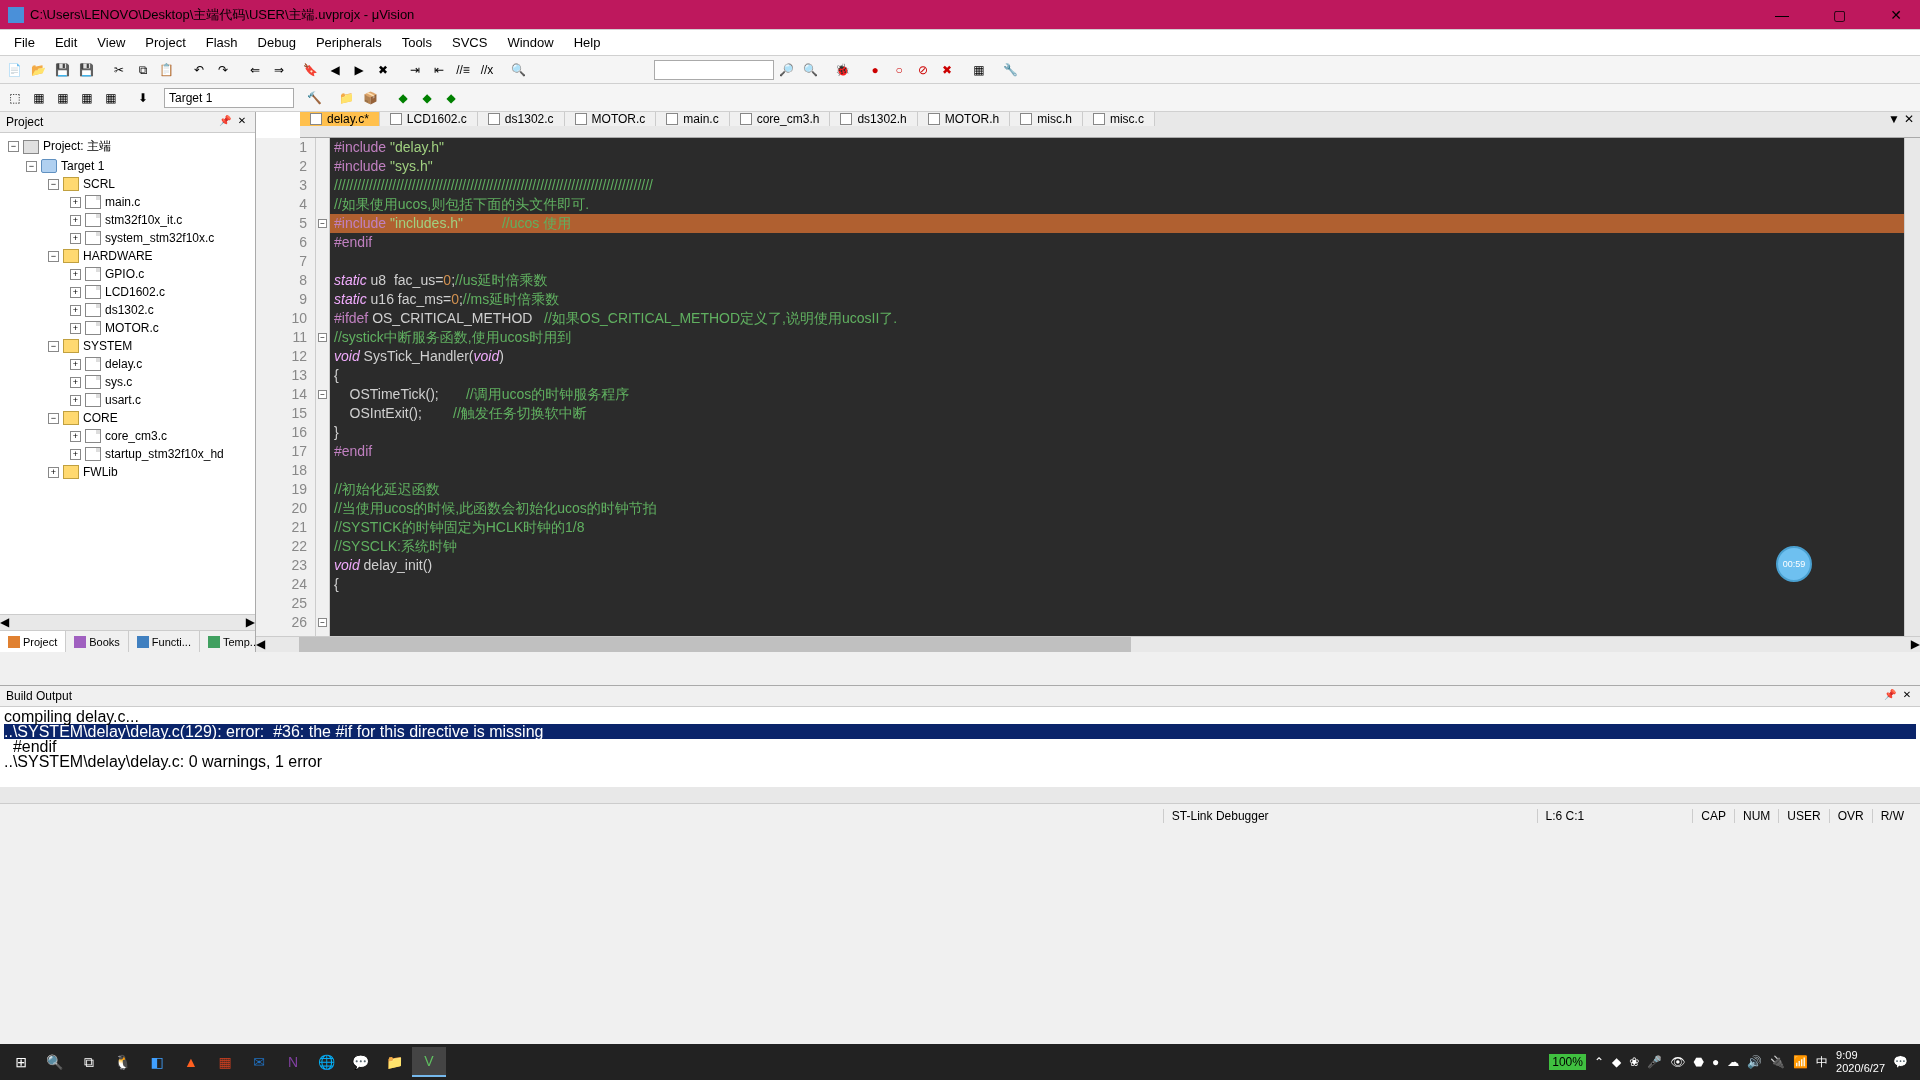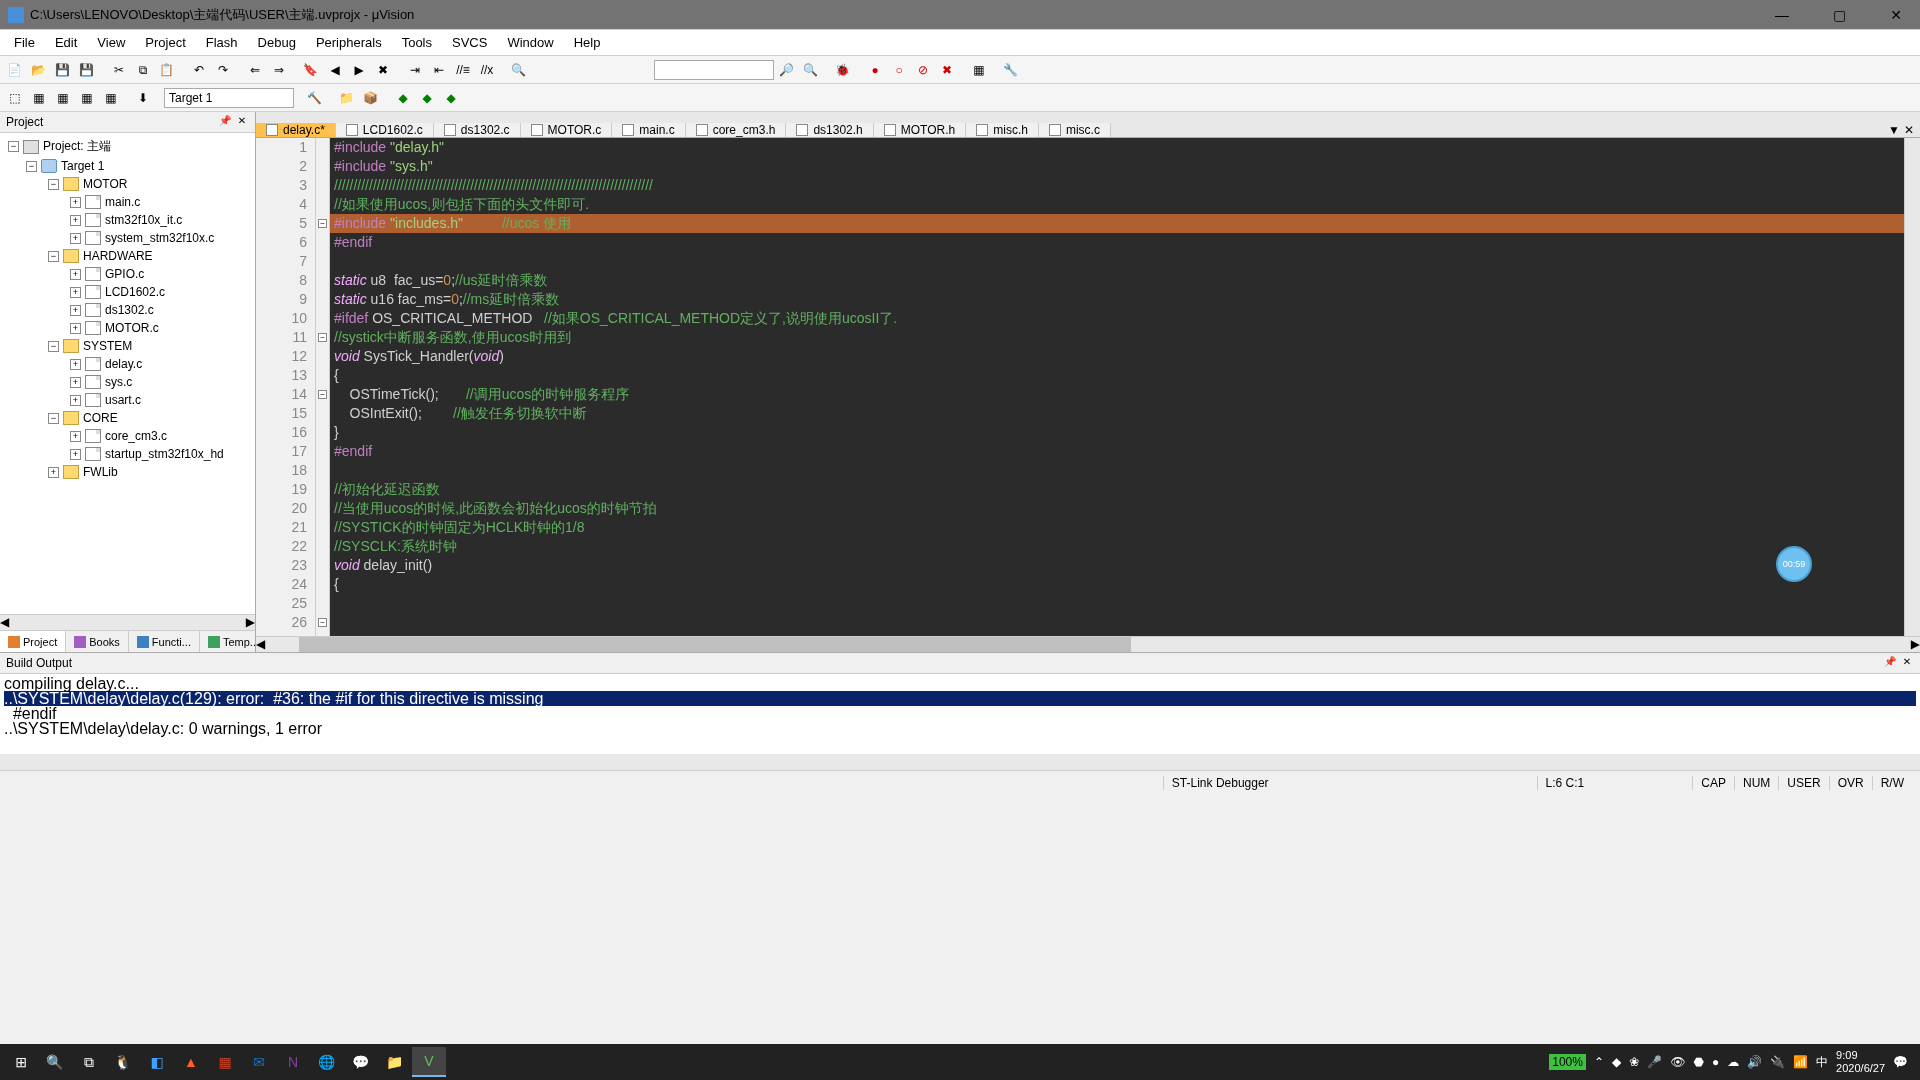--- a/index.html
+++ b/index.html
@@ -1,17 +1,17 @@
 <!DOCTYPE html>
 <html><head>
 <meta charset="utf-8">
 <style>
 * { margin: 0; padding: 0; box-sizing: border-box; font-family: "Segoe UI", Tahoma, sans-serif; }
 body { background: #f0f0f0; width: 1920px; height: 1080px; overflow: hidden; position: relative; font-size: 12px; }
-.titlebar { height: 30px; background: #737373; display: flex; align-items: center; padding: 8px 8px; border-bottom: 1px solid #d0d0d0; }
+.titlebar { height: 30px; background: #be185d; display: flex; align-items: center; padding: 8px 8px; border-bottom: 1px solid #d0d0d0; }
 .titlebar-icon { width: 16px; height: 16px; background: #4a90d9; margin-right: 6px; }
 .titlebar-text { flex: 1; font-size: 13px; }
 .titlebar-btns { display: flex; gap: 24px; font-size: 14px; }
 .titlebar-btn { cursor: pointer; padding: 4px 10px; }
 .menubar { height: 26px; background: #fff; display: flex; align-items: center; padding: 0 4px; border-bottom: 1px solid #d0d0d0; }
 .menu-item { padding: 4px 10px; cursor: pointer; font-size: 13px; }
 .toolbar { height: 28px; background: #f5f5f5; display: flex; align-items: center; padding: 0 4px; gap: 2px; border-bottom: 1px solid #d0d0d0; }
 .tb-btn, .tb-sep { width: 22px; height: 22px; display: flex; align-items: center; justify-content: center; cursor: pointer; border-radius: 2px; }
 .tb-sep { width: 6px; }
 .tb-combo { width: 120px; height: 20px; border: 1px solid #aaa; background: #fff; padding: 0 4px; }
@@ -29,21 +29,21 @@
 .ico-folder { background: #ffd970; border: 1px solid #c0a040; }
 .ico-file { background: #fff; border: 1px solid #888; position: relative; }
 .ico-file::after { content: ""; position: absolute; top: 0; right: 0; width: 4px; height: 4px; background: #ddd; }
 .ico-target { background: #b0d0f0; border: 1px solid #6090c0; border-radius: 2px; }
 .ico-proj { background: #e0e0e0; border: 1px solid #888; }
 .project-tabs { display: flex; border-top: 1px solid #ccc; background: #f0f0f0; height: 22px; }
 .ptab { padding: 2px 8px; border-right: 1px solid #ccc; font-size: 11px; display: flex; align-items: center; gap: 3px; cursor: pointer; }
 .ptab.active { background: #fff; }
 .ptab-ico { width: 12px; height: 12px; }
 .editor-area { flex: 1; display: flex; flex-direction: column; background: #fff; }
-.file-tabs { display: flex; background: #e8e8e8; height: 26px; border-bottom: 1px solid #aaa; align-items: flex-end; }
+.file-tabs { display: flex; background: #e8e8e8; height: 26px; border-bottom: 1px solid #aaa; align-items: flex-start; margin-left: 44px; }
 .ftab { display: flex; align-items: center; padding: 0 10px; gap: 5px; border-right: 1px solid #ccc; cursor: pointer; font-size: 12px; background: #f0f0f0; }
 .ftab.active { background: #ffc04d; }
 .ftab-ico { width: 12px; height: 12px; border: 1px solid #888; background: #fff; }
 .ftab-nav { margin-left: auto; padding: 0 6px; display: flex; gap: 4px; }
 .code-container { flex: 1; display: flex; background: #2b2b2b; font-family: Consolas, monospace; font-size: 14px; overflow: hidden; position: relative; }
 .gutter { width: 60px; background: #f0f0f0; color: #888; text-align: right; padding-right: 8px; border-right: 1px solid #ccc; }
 .gutter-line { height: 19px; line-height: 19px; }
 .fold-col { width: 14px; background: #f0f0f0; border-right: 1px solid #ccc; }
 .fold-mark { height: 19px; display: flex; align-items: center; justify-content: center; }
 .fold-box { width: 9px; height: 9px; border: 1px solid #888; font-size: 8px; line-height: 7px; text-align: center; background: #fff; }
@@ -51,21 +51,21 @@
 .code-line { height: 19px; line-height: 19px; white-space: pre; padding-left: 4px; color: #d0d0d0; }
 .code-line.hl { background: #b06030; }
 .kw-pp { color: #c080c0; }
 .kw-str { color: #a0d080; }
 .kw-cmt { color: #60b060; }
 .kw-type { color: #f0abfc; font-style: italic; }
 .kw-num { color: #d09050; }
 .code-scroll-v { position: absolute; right: 0; top: 0; bottom: 0; width: 16px; background: #e8e8e8; border-left: 1px solid #ccc; }
 .code-scroll-h { height: 16px; background: #e8e8e8; border-top: 1px solid #ccc; display: flex; }
 .scroll-thumb-h { width: 50%; height: 100%; background: #c0c0c0; margin-left: 2%; }
-.build-panel { border-top: 1px solid #aaa; background: #fff; height: 118px; display: flex; flex-direction: column; }
+.build-panel { border-top: 1px solid #aaa; background: #fff; height: 118px; display: flex; flex-direction: column; margin-top: 33px; }
 .build-body { flex: 1; font-family: Consolas, monospace; font-size: 16px; padding: 2px 4px; overflow: auto; }
 .build-line { white-space: pre; line-height: 15px; }
 .build-err { background: #0a246a; color: #fff; }
 .build-scroll { height: 16px; background: #e8e8e8; }
 .statusbar { height: 24px; background: #f0f0f0; border-top: 1px solid #ccc; display: flex; align-items: center; padding: 0 8px; font-size: 12px; }
 .status-seg { padding: 0 8px; border-left: 1px solid #ccc; white-space: nowrap; }
 .status-spacer { flex: 1; }
 .taskbar { position: absolute; bottom: 0; left: 0; right: 0; height: 36px; background: #222; display: flex; align-items: center; padding: 0 4px; color: #fff; }
 .task-ico { width: 34px; height: 30px; display: flex; align-items: center; justify-content: center; cursor: pointer; font-size: 14px; }
 .task-ico.active { border-bottom: 2px solid #76b9ed; }
@@ -185,21 +185,21 @@
           <span>Project: 主端</span>
         </div>
         <div class="tree-node" style="--indent: 26px;">
           <span class="tree-exp">−</span>
           <span class="tree-ico ico-target"></span>
           <span>Target 1</span>
         </div>
         <div class="tree-node" style="--indent: 48px;">
           <span class="tree-exp">−</span>
           <span class="tree-ico ico-folder"></span>
-          <span>MOTOR</span>
+          <span>SCRL</span>
         </div>
         <div class="tree-node" style="--indent: 70px;">
           <span class="tree-exp">+</span>
           <span class="tree-ico ico-file"></span>
           <span>main.c</span>
         </div>
         <div class="tree-node" style="--indent: 70px;">
           <span class="tree-exp">+</span>
           <span class="tree-ico ico-file"></span>
           <span>stm32f10x_it.c</span>

